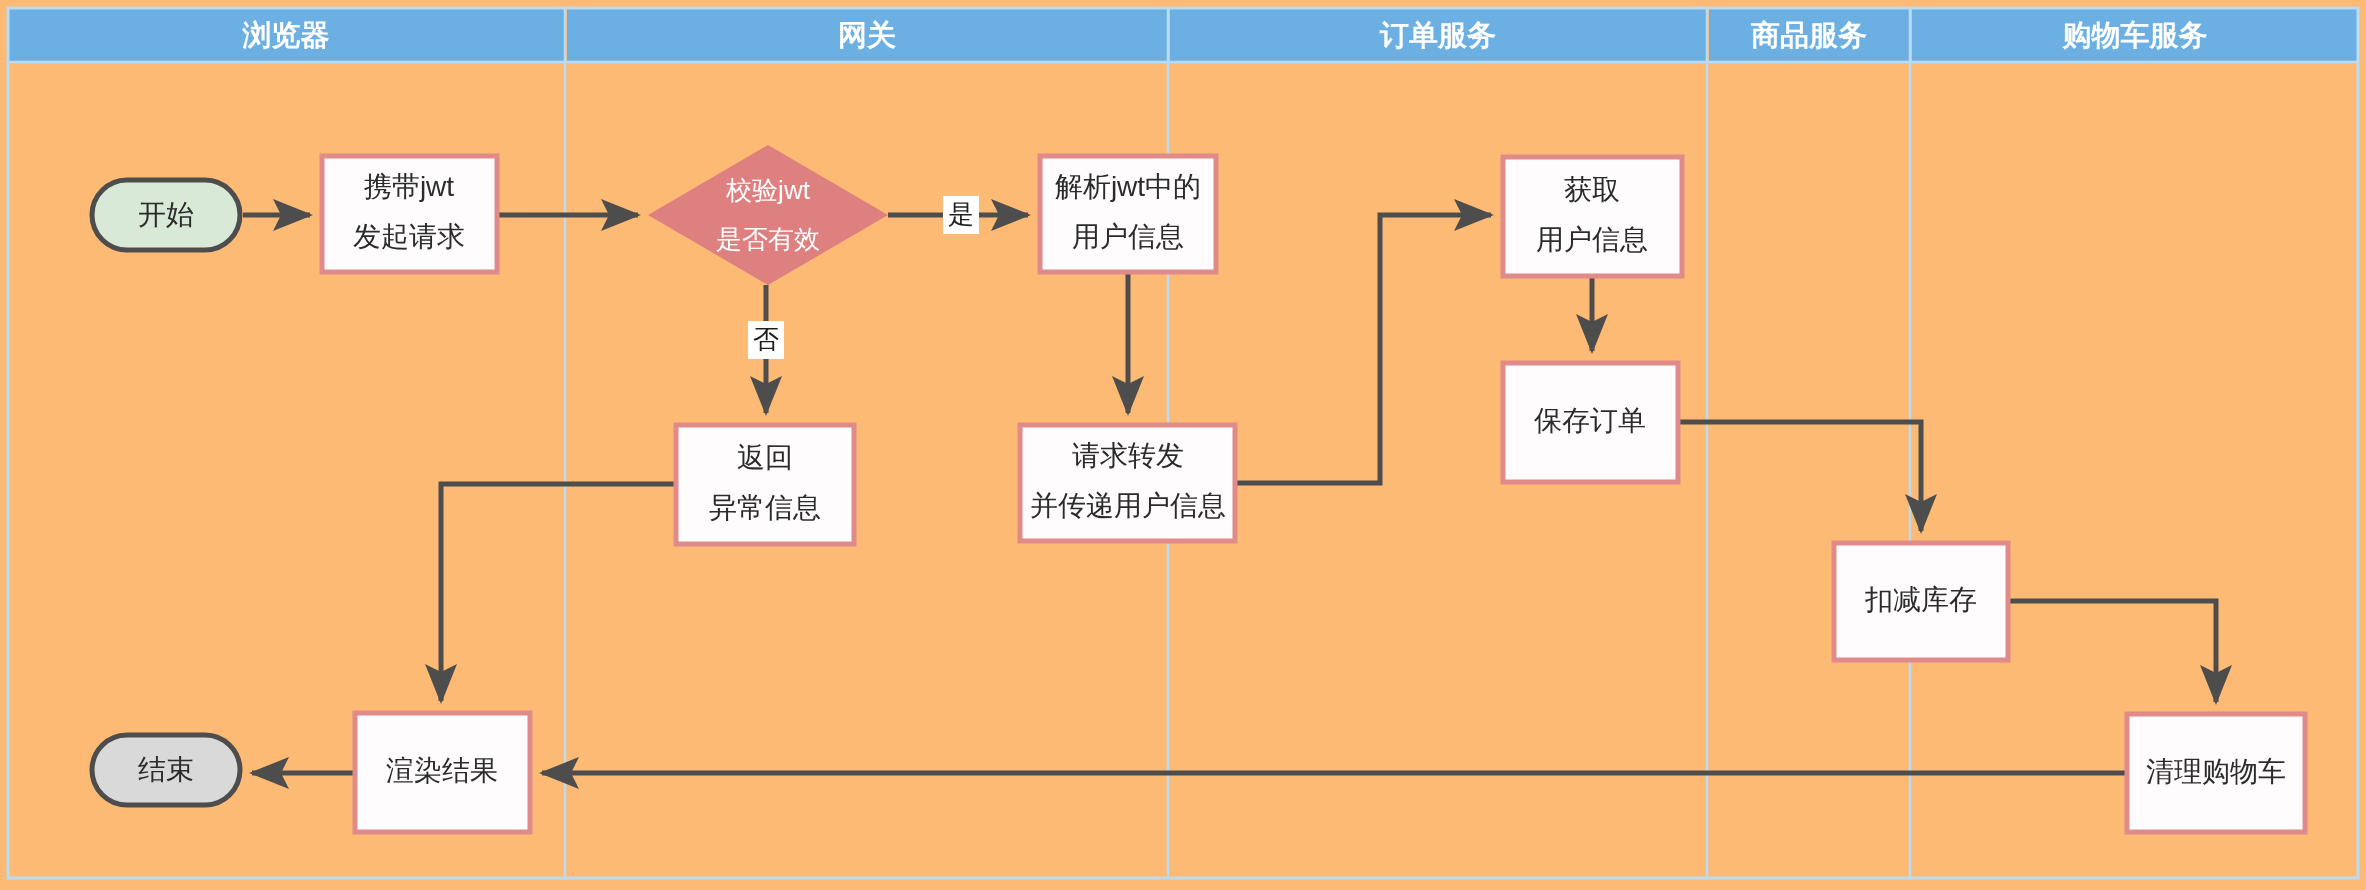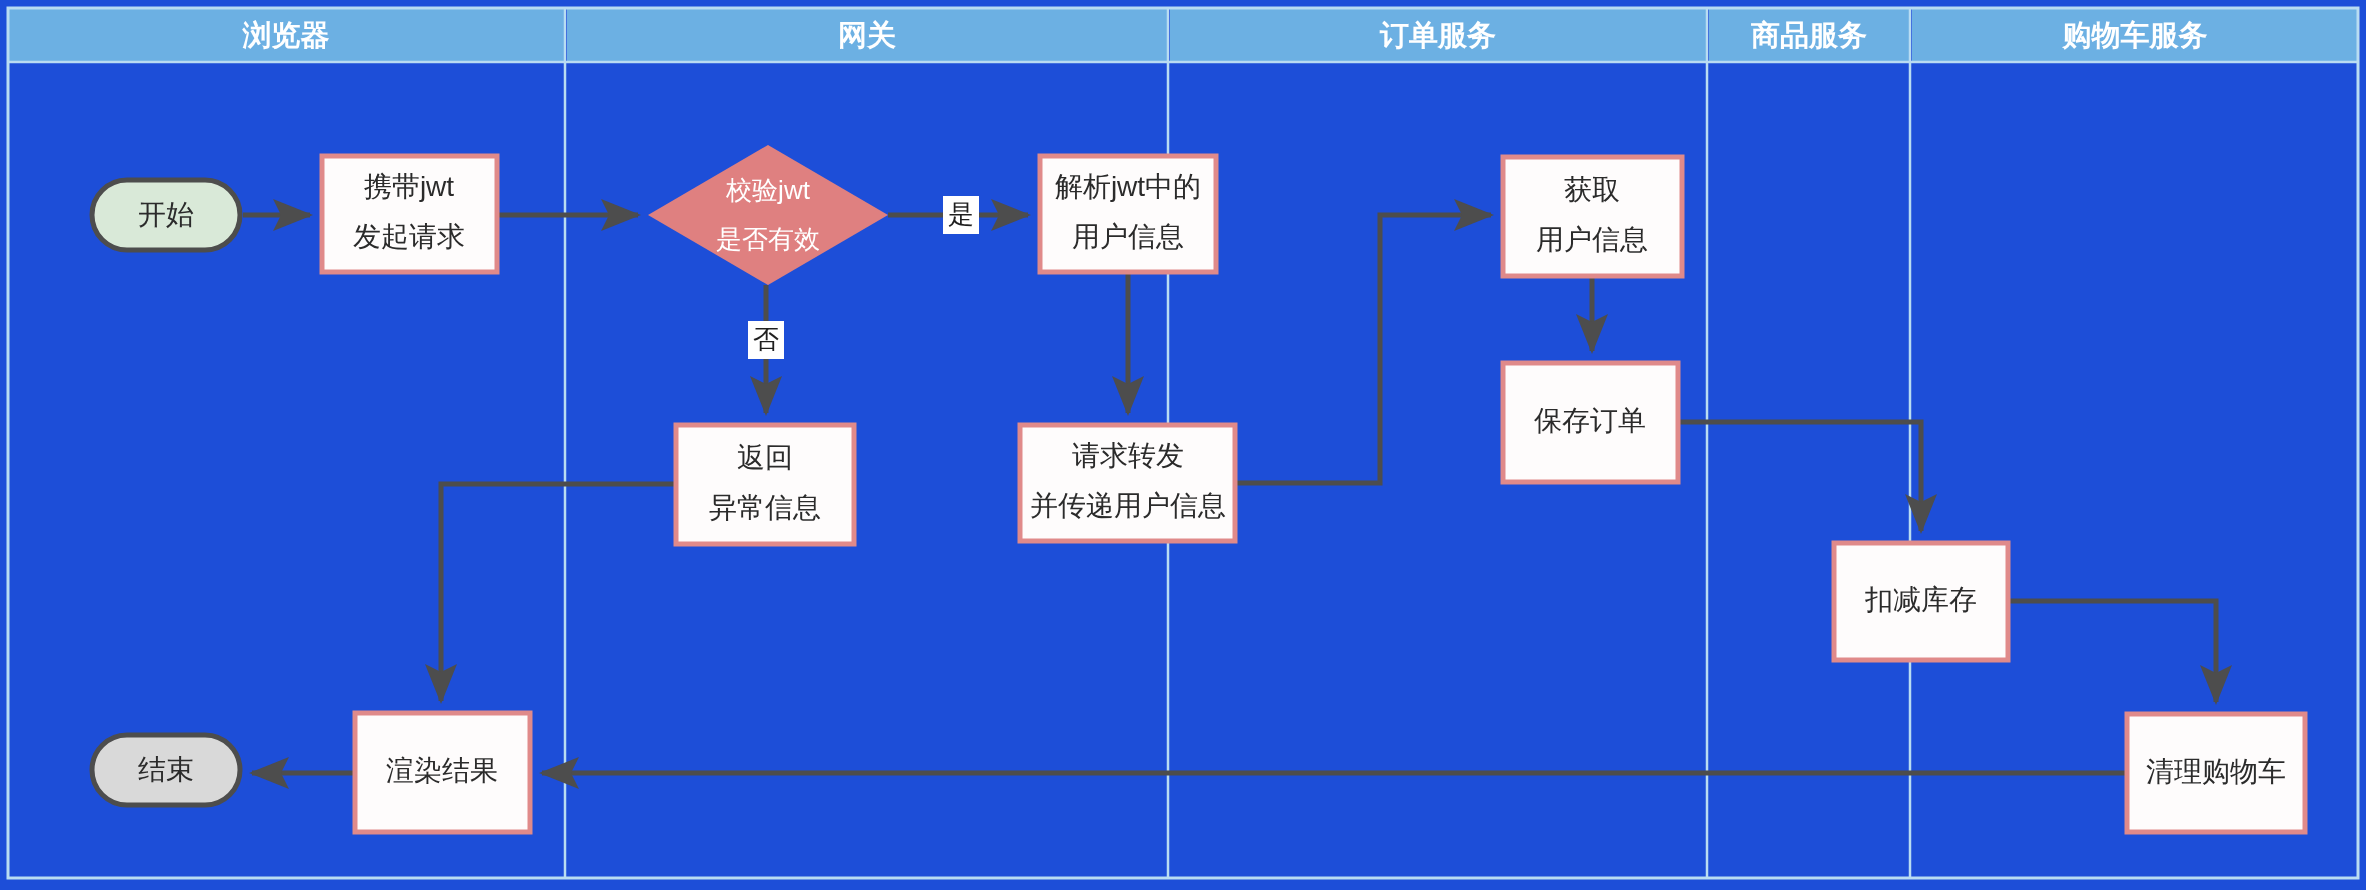--- a/index.html
+++ b/index.html
@@ -5,21 +5,21 @@
   html, body {
     margin: 0;
     padding: 0;
     background: #ffffff;
     font-family: "Liberation Sans", "DejaVu Sans", sans-serif;
   }
   #stage {
     position: relative;
     width: 2366px;
     height: 890px;
-    background: #1d4ed8;
+    background: #fdba74;
     overflow: hidden;
   }
   #diagram {
     position: absolute;
     left: 0;
     top: 0;
     width: 2366px;
     height: 890px;
   }
   .lane-header-text {

